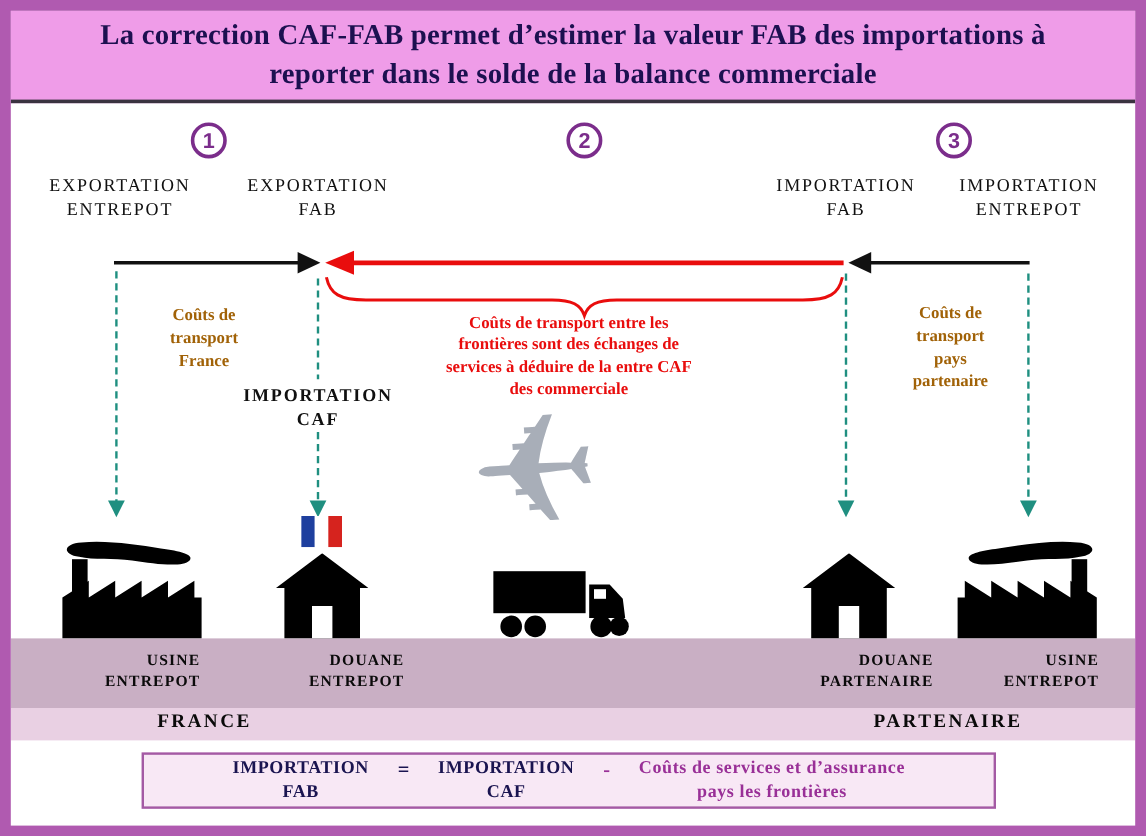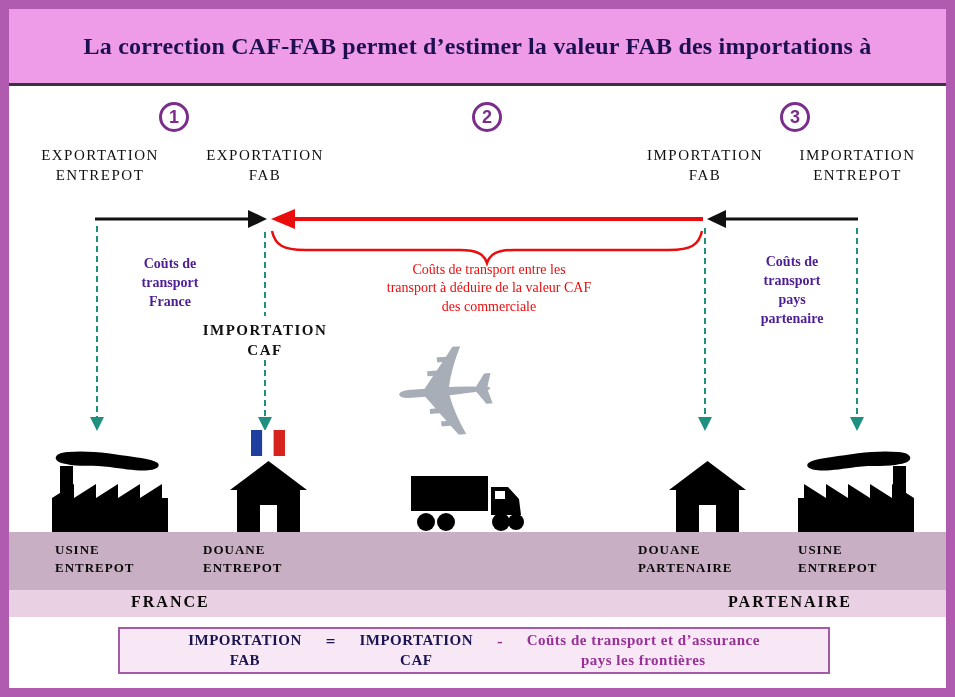--- a/index.html
+++ b/index.html
@@ -10,32 +10,32 @@
   .banner { position:absolute; left:9px; top:9px; width:937px; height:77px; background:#ef9ce8;
             border-bottom:3px solid #3a3340; display:flex; flex-direction:column;
             align-items:center; justify-content:center; z-index:5; }
   .banner-line { font-weight:bold; font-size:24px; color:#1c1050; line-height:1.35; letter-spacing:0.2px; }
   .step { position:absolute; top:102px; width:30px; height:30px; border:3px solid #7b2d8b; border-radius:50%;
           color:#7b2d8b; font-weight:bold; font-size:18px; display:flex; align-items:center; justify-content:center;
           background:#fff; z-index:10; font-family:"Liberation Sans", sans-serif; }
   .toplabel { position:absolute; top:146px; text-align:center; font-weight:normal; font-size:15px;
               letter-spacing:1.5px; color:#101010; line-height:1.3; z-index:10; }
   .toplabel span, .impcaf span, .rednote span, .sidecost span, .groundlabel span, .f-term span { display:block; }
-  .sidecost { position:absolute; text-align:center; font-weight:bold; font-size:14px; color:#4c1d95;
+  .sidecost { position:absolute; text-align:center; font-weight:bold; font-size:14px; color:#a16207;
               line-height:1.35; z-index:10; }
   .cost-left { left:118px; top:255px; width:104px; }
   .cost-right { left:742px; top:253px; width:100px; }
-  .rednote { position:absolute; left:339px; top:261px; width:300px; text-align:center; font-weight:normal;
+  .rednote { position:absolute; left:324px; top:261px; width:300px; text-align:center; font-weight:bold;
              font-size:14px; color:#e90d0d; line-height:1.32; z-index:10; }
   .impcaf { position:absolute; left:195px; top:321px; width:140px; text-align:center; font-weight:bold;
             font-size:15px; letter-spacing:1.5px; color:#101010; line-height:1.3; z-index:10; }
   .overlay { position:absolute; left:0; top:0; z-index:8; pointer-events:none; }
   .strip-ground { position:absolute; left:9px; width:937px; top:532px; height:58px; background:#c9afc4; z-index:2; }
   .strip-country { position:absolute; left:9px; width:937px; top:590px; height:27px; background:#e9d0e3; z-index:2; }
-  .groundlabel { position:absolute; top:541px; text-align:left; font-weight:bold; font-size:13px;
+  .groundlabel { position:absolute; top:541px; text-align:right; font-weight:bold; font-size:13px;
                  letter-spacing:1px; color:#0a0a0a; line-height:1.35; z-index:10; }
   .country { position:absolute; top:593px; font-weight:bold; font-size:16px; letter-spacing:2px;
              color:#0a0a0a; z-index:10; }
   .formula { position:absolute; left:118px; top:627px; width:712px; height:47px; background:#f8e8f5;
              border:2px solid #a45aa4; display:flex; align-items:center; justify-content:center;
              gap:24px; z-index:10; }
   .f-term { text-align:center; font-weight:bold; font-size:15px; line-height:1.3; letter-spacing:0.5px; }
   .f-op { font-weight:bold; font-size:17px; margin-bottom:17px; }
   .navy { color:#1a1450; }
   .purple { color:#993097; }
@@ -45,20 +45,21 @@
   .plane { position:absolute; left:392px; top:330px; font-size:128px; line-height:1; color:#a8aeb8;
            transform:scaleX(-1) rotate(4deg); z-index:9; font-family:"DejaVu Sans", sans-serif; }
 </style>
 </head>
 <body>
 
 <div class="canvas">
 
   <div class="banner">
     <div class="banner-line">La correction CAF-FAB permet d’estimer la valeur FAB des importations à</div>
+    <div class="banner-line">reporter dans le solde de la balance commerciale</div>
   </div>
 
   <div class="strip-ground"></div>
   <div class="strip-country"></div>
 
   <svg class="overlay" width="955" height="697" viewBox="0 0 955 697">
     <g>
       <line x1="95" y1="219" x2="249" y2="219" stroke="#111111" stroke-width="3"></line>
       <polygon points="267,219 248,210 248,228" fill="#111111"></polygon>
     </g>
@@ -107,21 +108,22 @@
     <span>ENTREPOT</span>
   </div>
 
   <div class="sidecost cost-left">
     <span>Coûts de</span>
     <span>transport</span>
     <span>France</span>
   </div>
   <div class="rednote">
     <span>Coûts de transport entre les</span>
-    <span>transport à déduire de la valeur CAF</span>
+    <span>frontières sont des échanges de</span>
+    <span>services à déduire de la entre CAF</span>
     <span>des commerciale</span>
   </div>
   <div class="sidecost cost-right">
     <span>Coûts de</span>
     <span>transport</span>
     <span>pays</span>
     <span>partenaire</span>
   </div>
 
   <div class="impcaf">
@@ -206,19 +208,19 @@
       <span>IMPORTATION</span>
       <span>FAB</span>
     </div>
     <div class="f-op navy">=</div>
     <div class="f-term navy">
       <span>IMPORTATION</span>
       <span>CAF</span>
     </div>
     <div class="f-op purple">-</div>
     <div class="f-term purple">
-      <span>Coûts de transport et d’assurance</span>
+      <span>Coûts de services et d’assurance</span>
       <span>pays les frontières</span>
     </div>
   </div>
 
   <div class="frame"></div>
 </div>
 
 </body></html>

